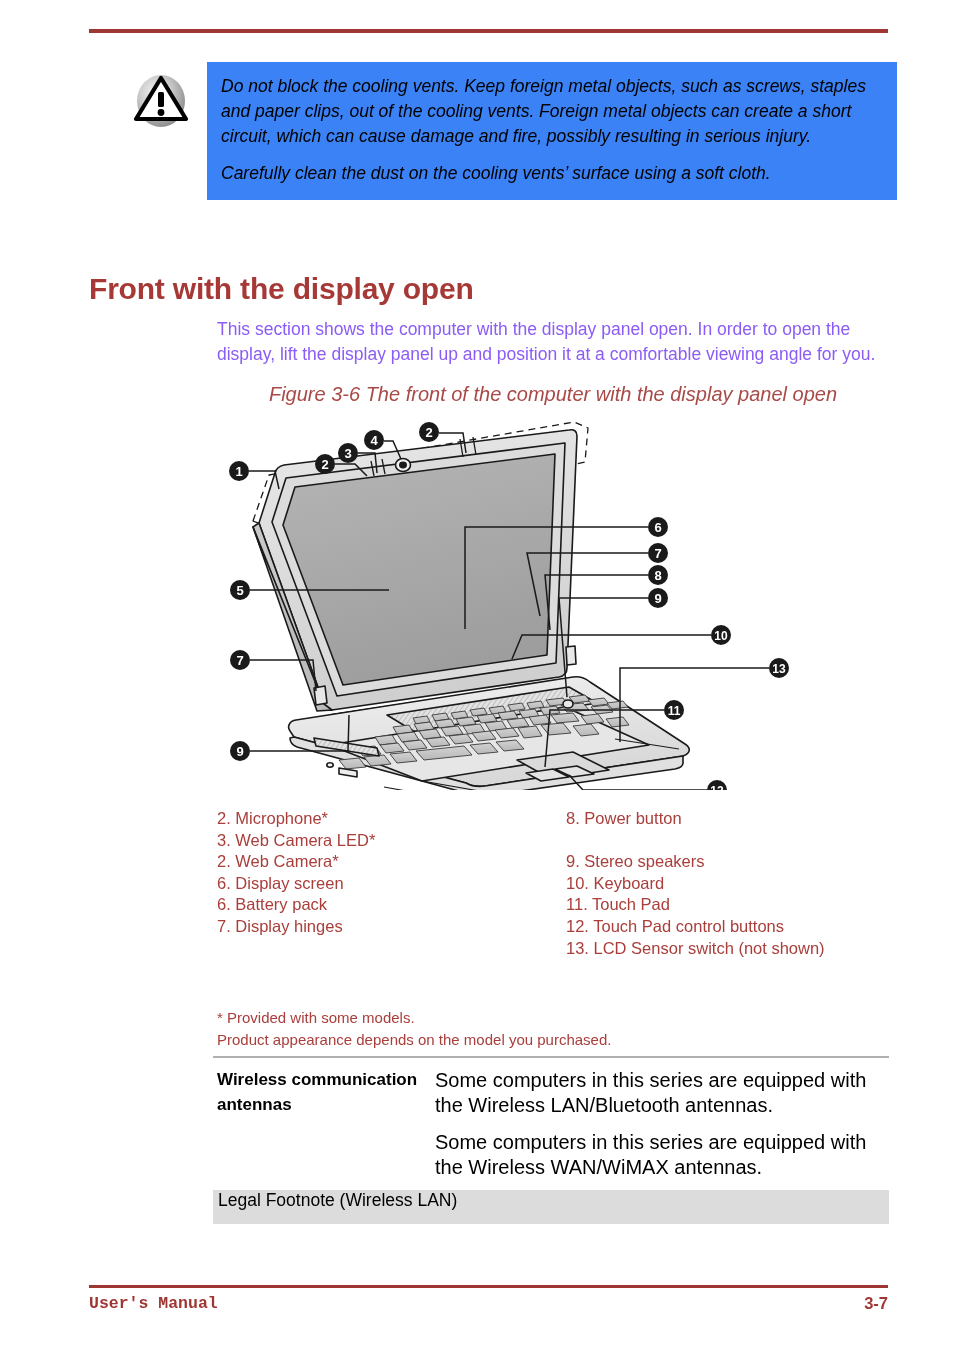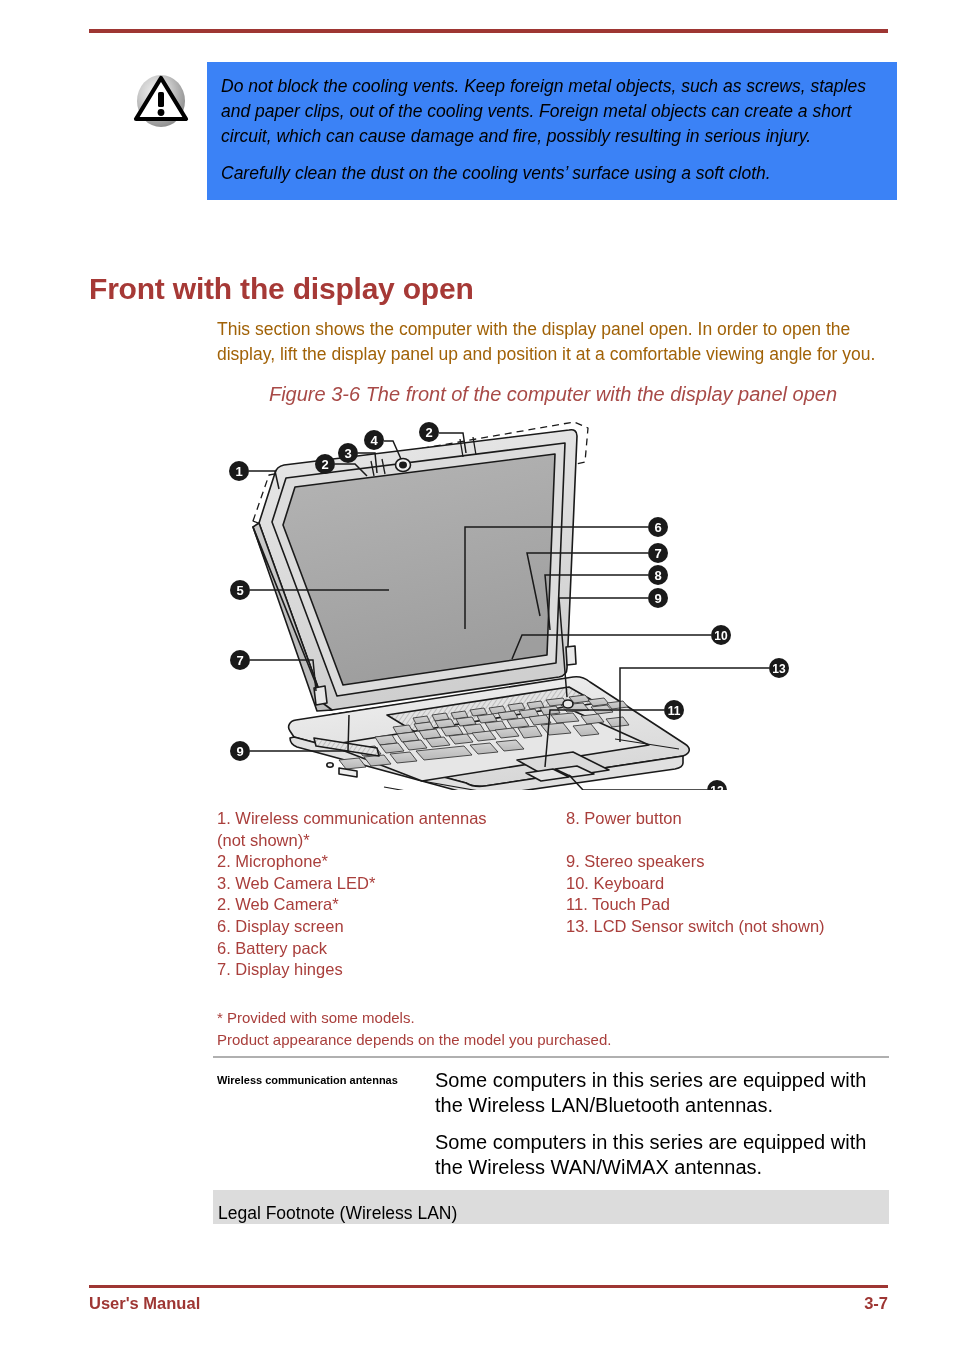--- a/index.html
+++ b/index.html
@@ -39,21 +39,21 @@
   .footer {
     position: absolute;
     left: 89px;
     top: 1294px;
     width: 799px;
     height: 24px;
     color: #9e3633;
     font-size: 16.5px;
     font-weight: bold;
   }
-  .footer-left { position: absolute; left: 0; top: 0; }
+  .footer-left { position: absolute; left: 0; top: 0; font-family: Liberation Mono, monospace; }
   .footer-right { position: absolute; right: 0; top: 0; }
 
   
   .caution-wrap {
     position: absolute;
     left: 130px;
     top: 62px;
     width: 767px;
   }
   .caution-icon {
@@ -93,21 +93,21 @@
   }
 
   
   .intro {
     position: absolute;
     left: 217px;
     top: 299px;
     width: 672px;
     font-size: 17.5px;
     line-height: 25.5px;
-    color: #a16207;
+    color: #8b5cf6;
   }
 
   
   .fig-caption {
     position: absolute;
     left: 217px;
     top: 383px;
     width: 672px;
     text-align: center;
     font-size: 20px;
@@ -167,21 +167,21 @@
     background: #b0b0b0;
     width: 100%;
   }
   .def-row {
     display: flex;
     padding: 10px 0 12px 0;
   }
   .def-term {
     width: 222px;
     flex: 0 0 222px;
-    font-size: 11px;
+    font-size: 17px;
     font-weight: bold;
     line-height: 24.5px;
     padding-left: 4px;
     box-sizing: border-box;
   }
   .def-desc {
     flex: 1 1 auto;
     font-size: 20px;
     line-height: 25px;
   }
@@ -190,21 +190,21 @@
 
   
   .legal-band {
     position: absolute;
     left: 213px;
     top: 1190px;
     width: 676px;
     height: 34px;
     background: #dcdcdc;
     display: flex;
-    align-items: flex-end;
+    align-items: flex-start;
   }
   .legal-band span {
     padding-left: 5px;
     font-size: 17.5px;
     color: #000;
   }
 </style>
 </head>
 <body>
 
@@ -481,35 +481,34 @@
       <g>
           <circle cx="562" cy="253" r="10" fill="#1a1a1a"></circle>
           <text x="562" y="258" fill="#fff" font-size="12" font-weight="bold" font-family="Liberation Sans, sans-serif" text-anchor="middle">13</text>
         </g>
     </g>
   </svg>
 </div>
 
 <div class="legend">
   <div class="legend-col left">
-    <div class="legend-item">1. Wireless communication antennas
-(not shown)*</div>
     <div class="legend-item">2. Microphone*</div>
     <div class="legend-item">3. Web Camera LED*</div>
     <div class="legend-item">2. Web Camera*</div>
     <div class="legend-item">6. Display screen</div>
     <div class="legend-item">6. Battery pack</div>
     <div class="legend-item">7. Display hinges</div>
   </div>
   <div class="legend-col right">
     <div class="legend-item">8. Power button</div>
     <div class="legend-spacer"></div>
     <div class="legend-item">9. Stereo speakers</div>
     <div class="legend-item">10. Keyboard</div>
     <div class="legend-item">11. Touch Pad</div>
+    <div class="legend-item">12. Touch Pad control buttons</div>
     <div class="legend-item">13. LCD Sensor switch (not shown)</div>
   </div>
 </div>
 
 <div class="footnotes">
   <div>* Provided with some models.</div>
   <div>Product appearance depends on the model you purchased.</div>
 </div>
 
 <div class="def-table">

